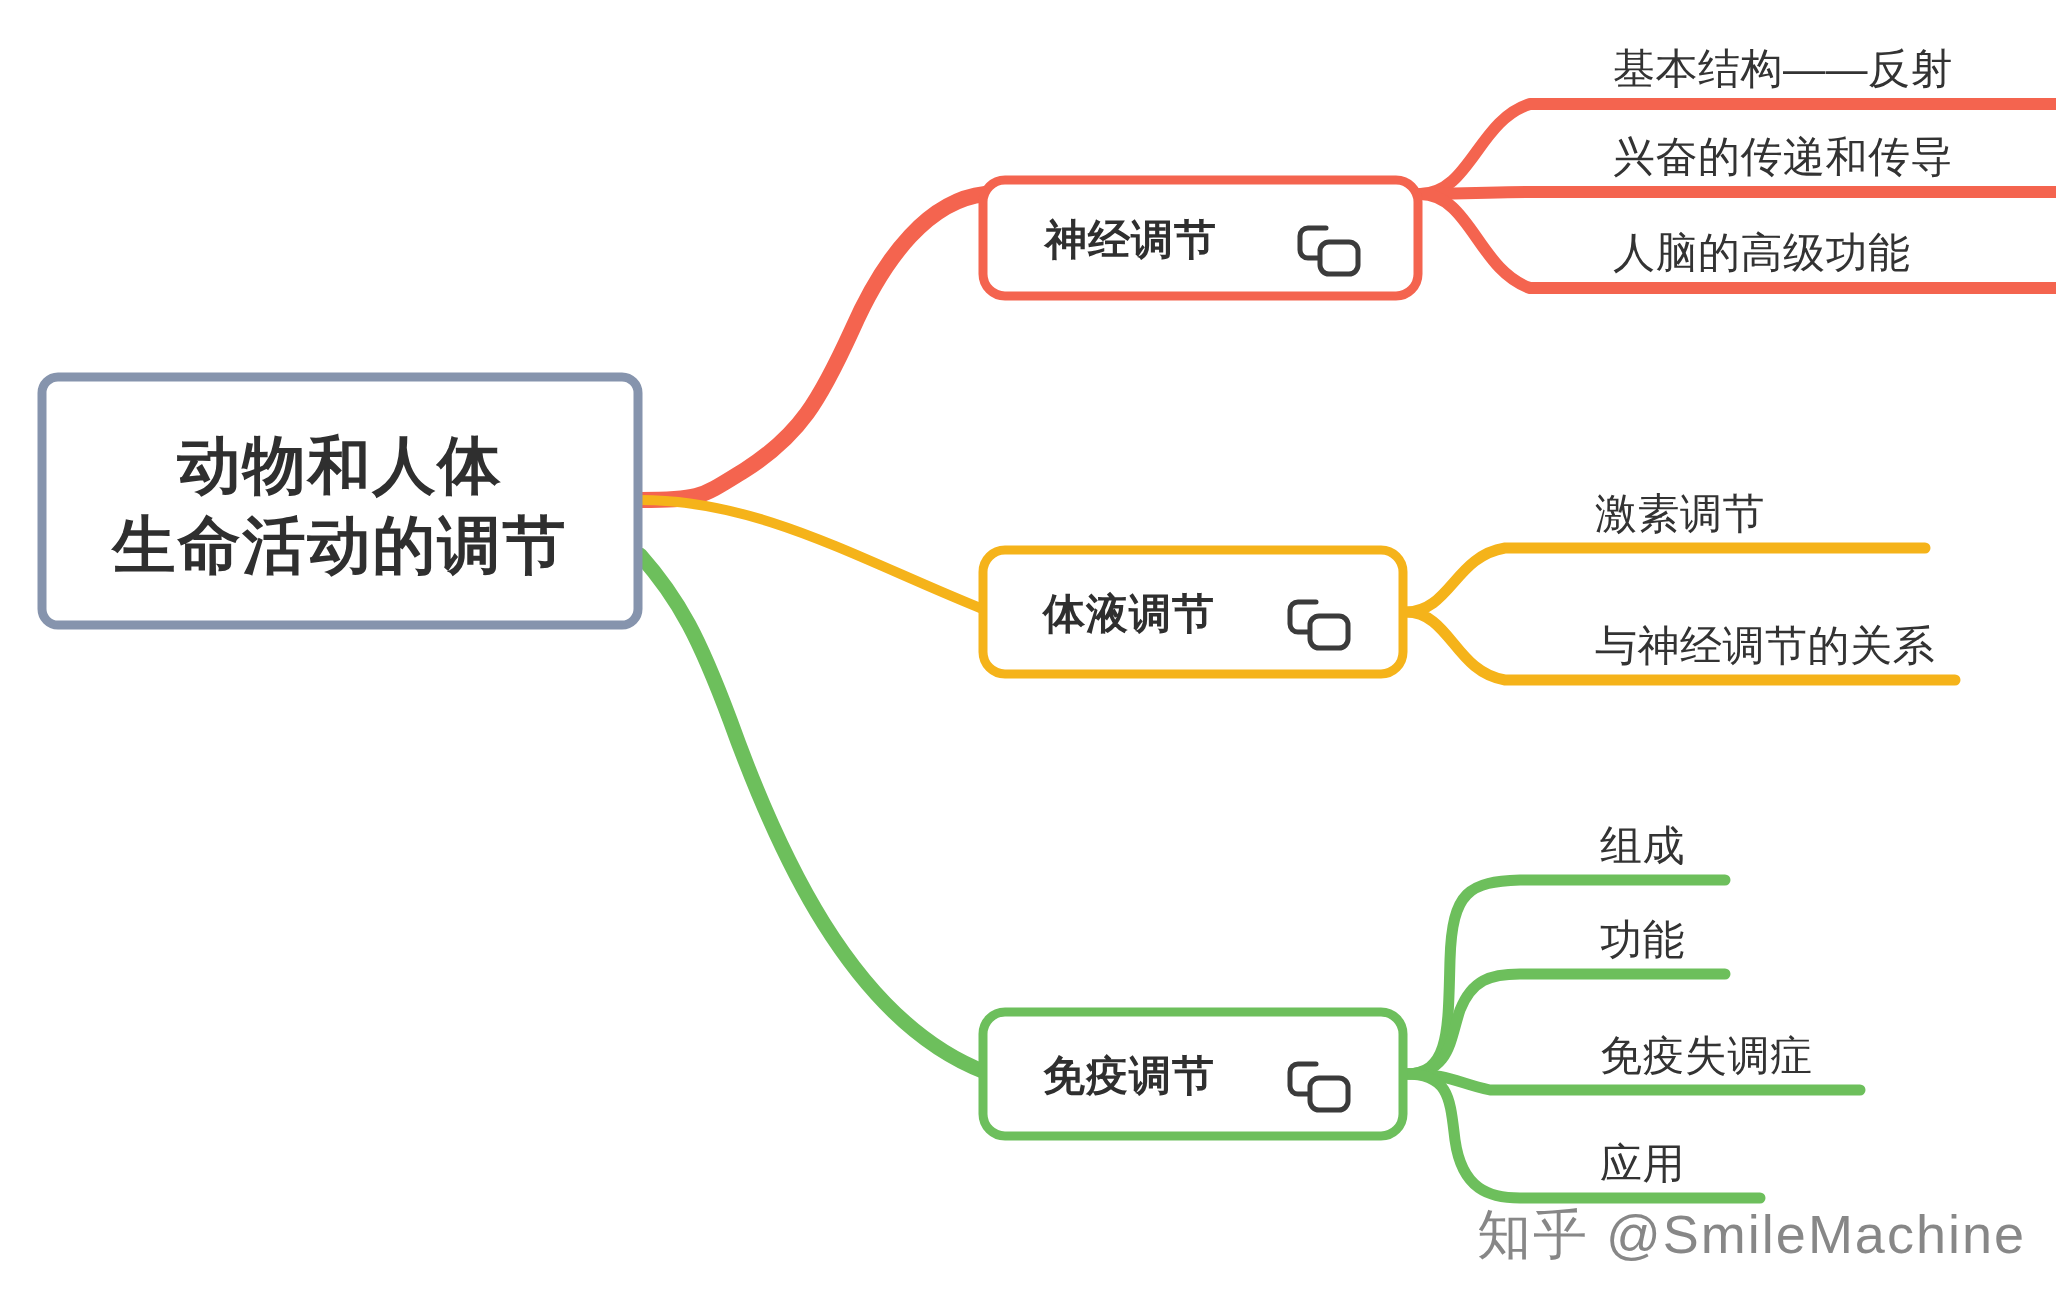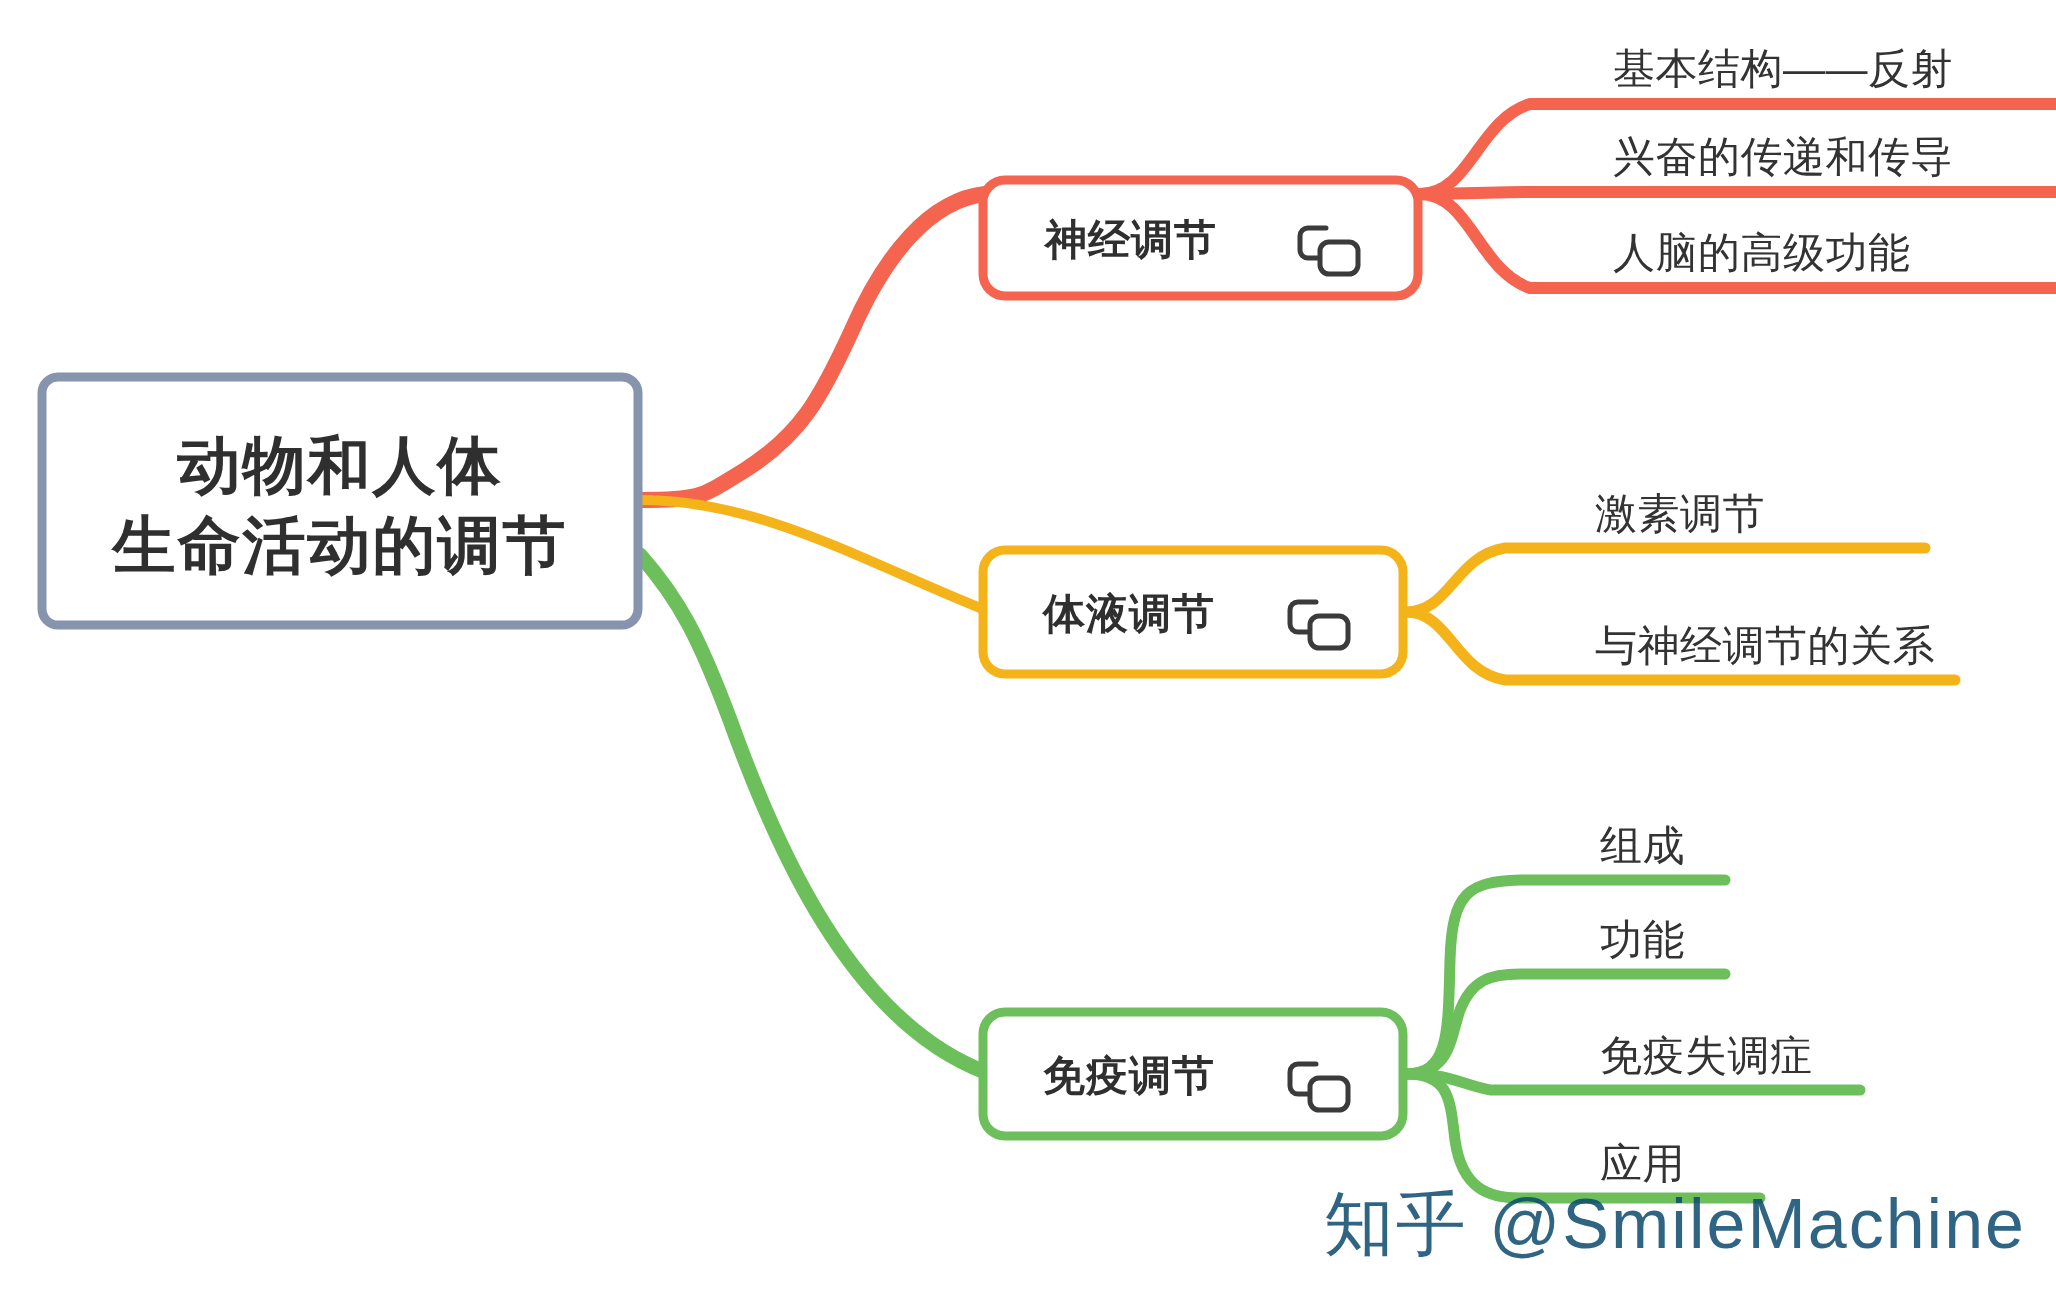--- a/index.html
+++ b/index.html
@@ -51,22 +51,22 @@
     fill: none;
     stroke: #3b3b3b;
     stroke-width: 5;
     stroke-linecap: round;
     stroke-linejoin: round;
   }
   .watermark {
     position: absolute;
     right: 30px;
     bottom: 22px;
-    font-size: 70px;
-    color: #0c4a6e;
+    font-size: 54px;
+    color: #737373;
     opacity: 0.85;
     white-space: nowrap;
     letter-spacing: 2px;
     pointer-events: none;
     font-family: "Liberation Sans", "DejaVu Sans", sans-serif;
   }
 </style>
 </head>
 <body>
 

